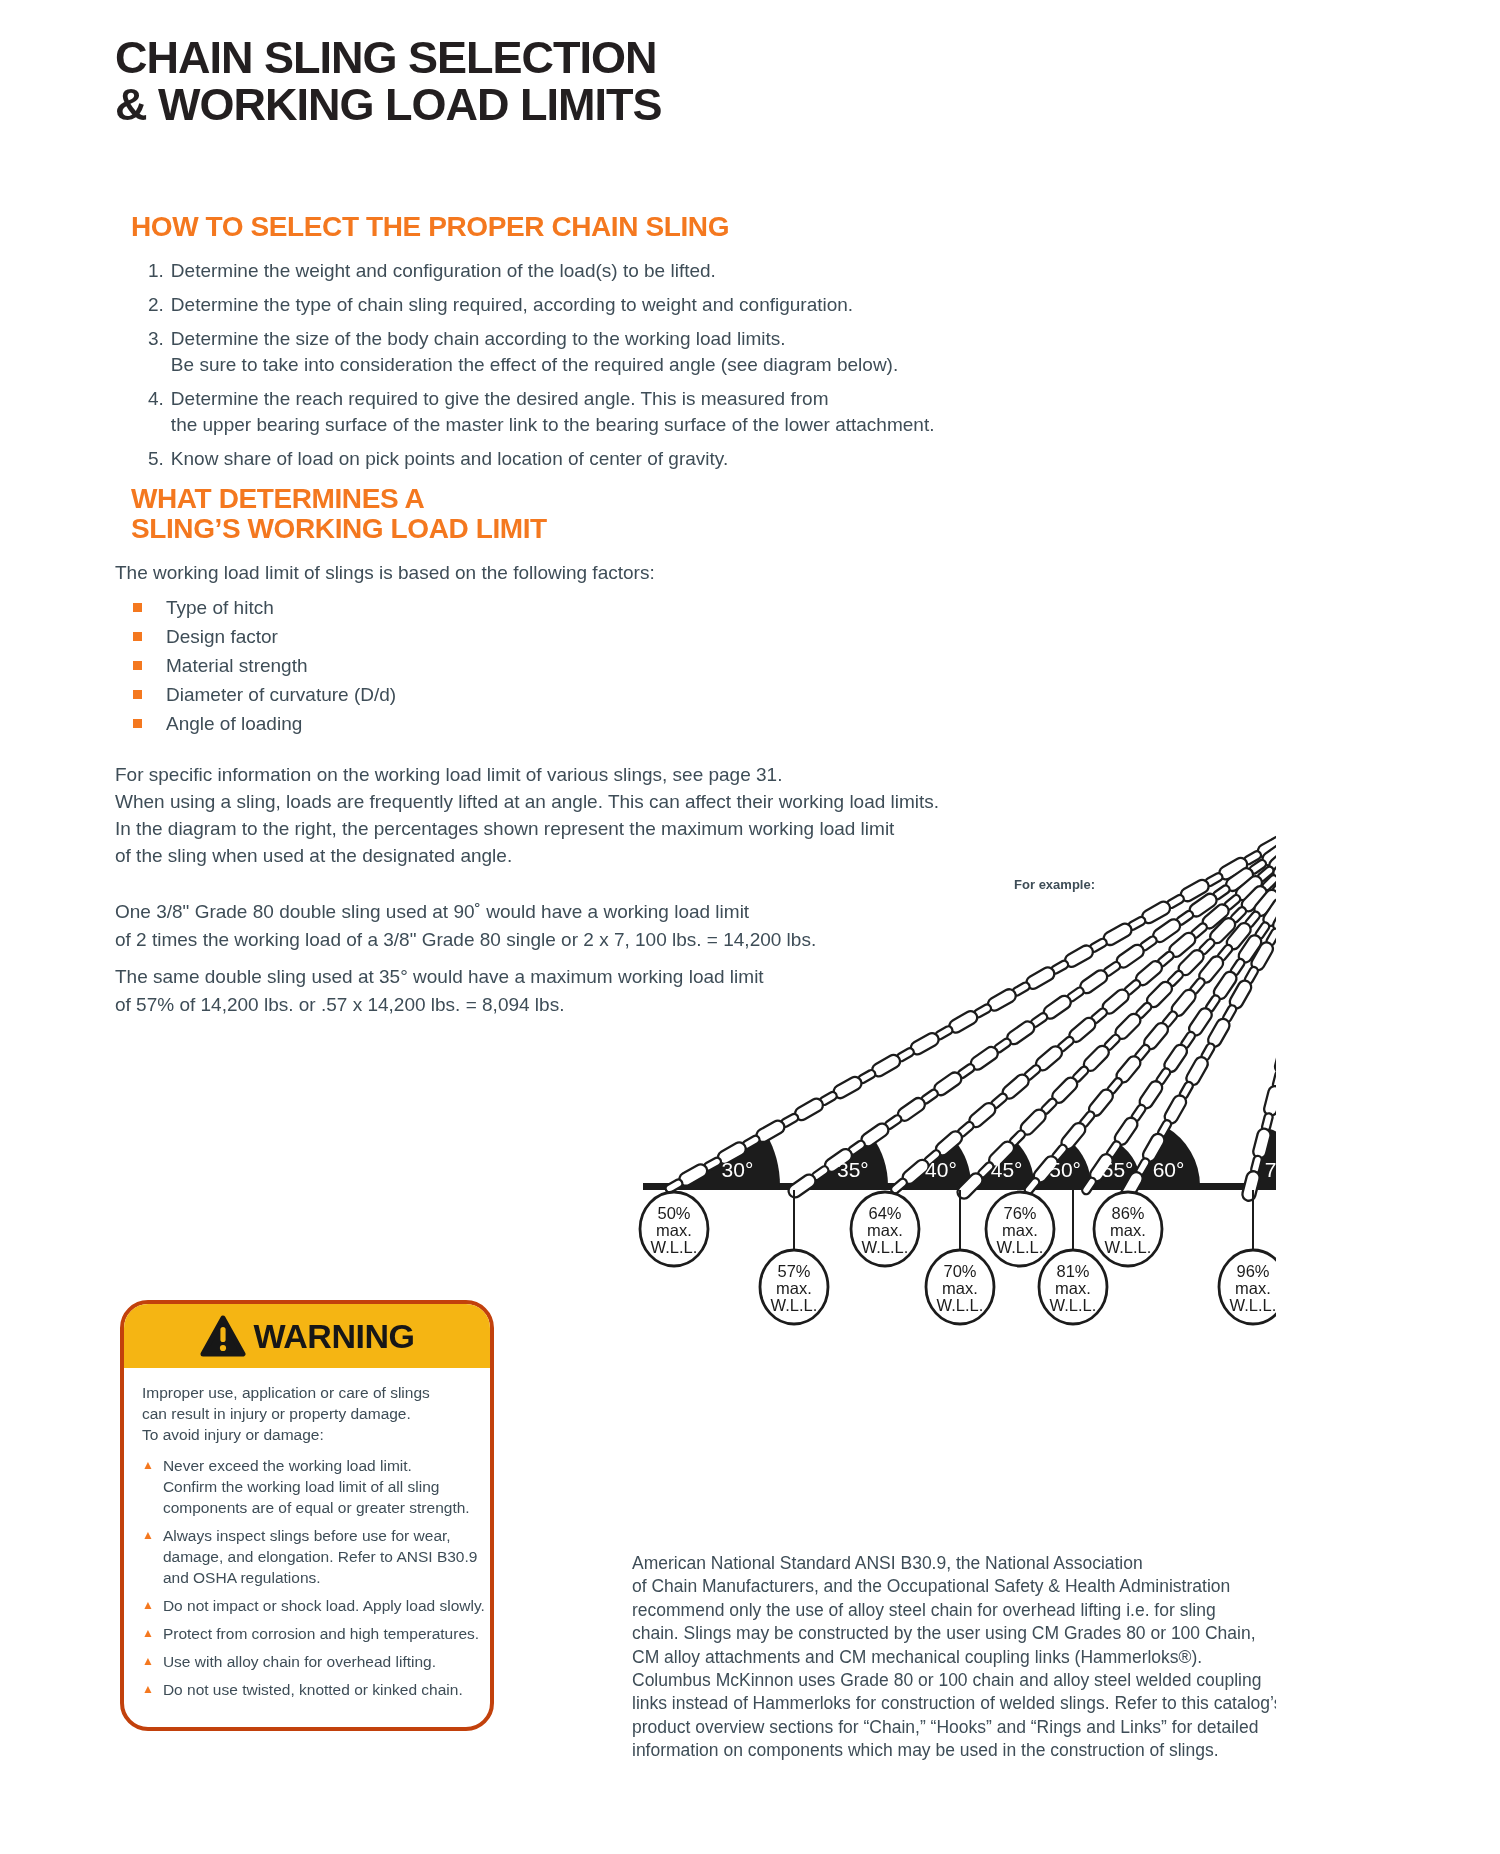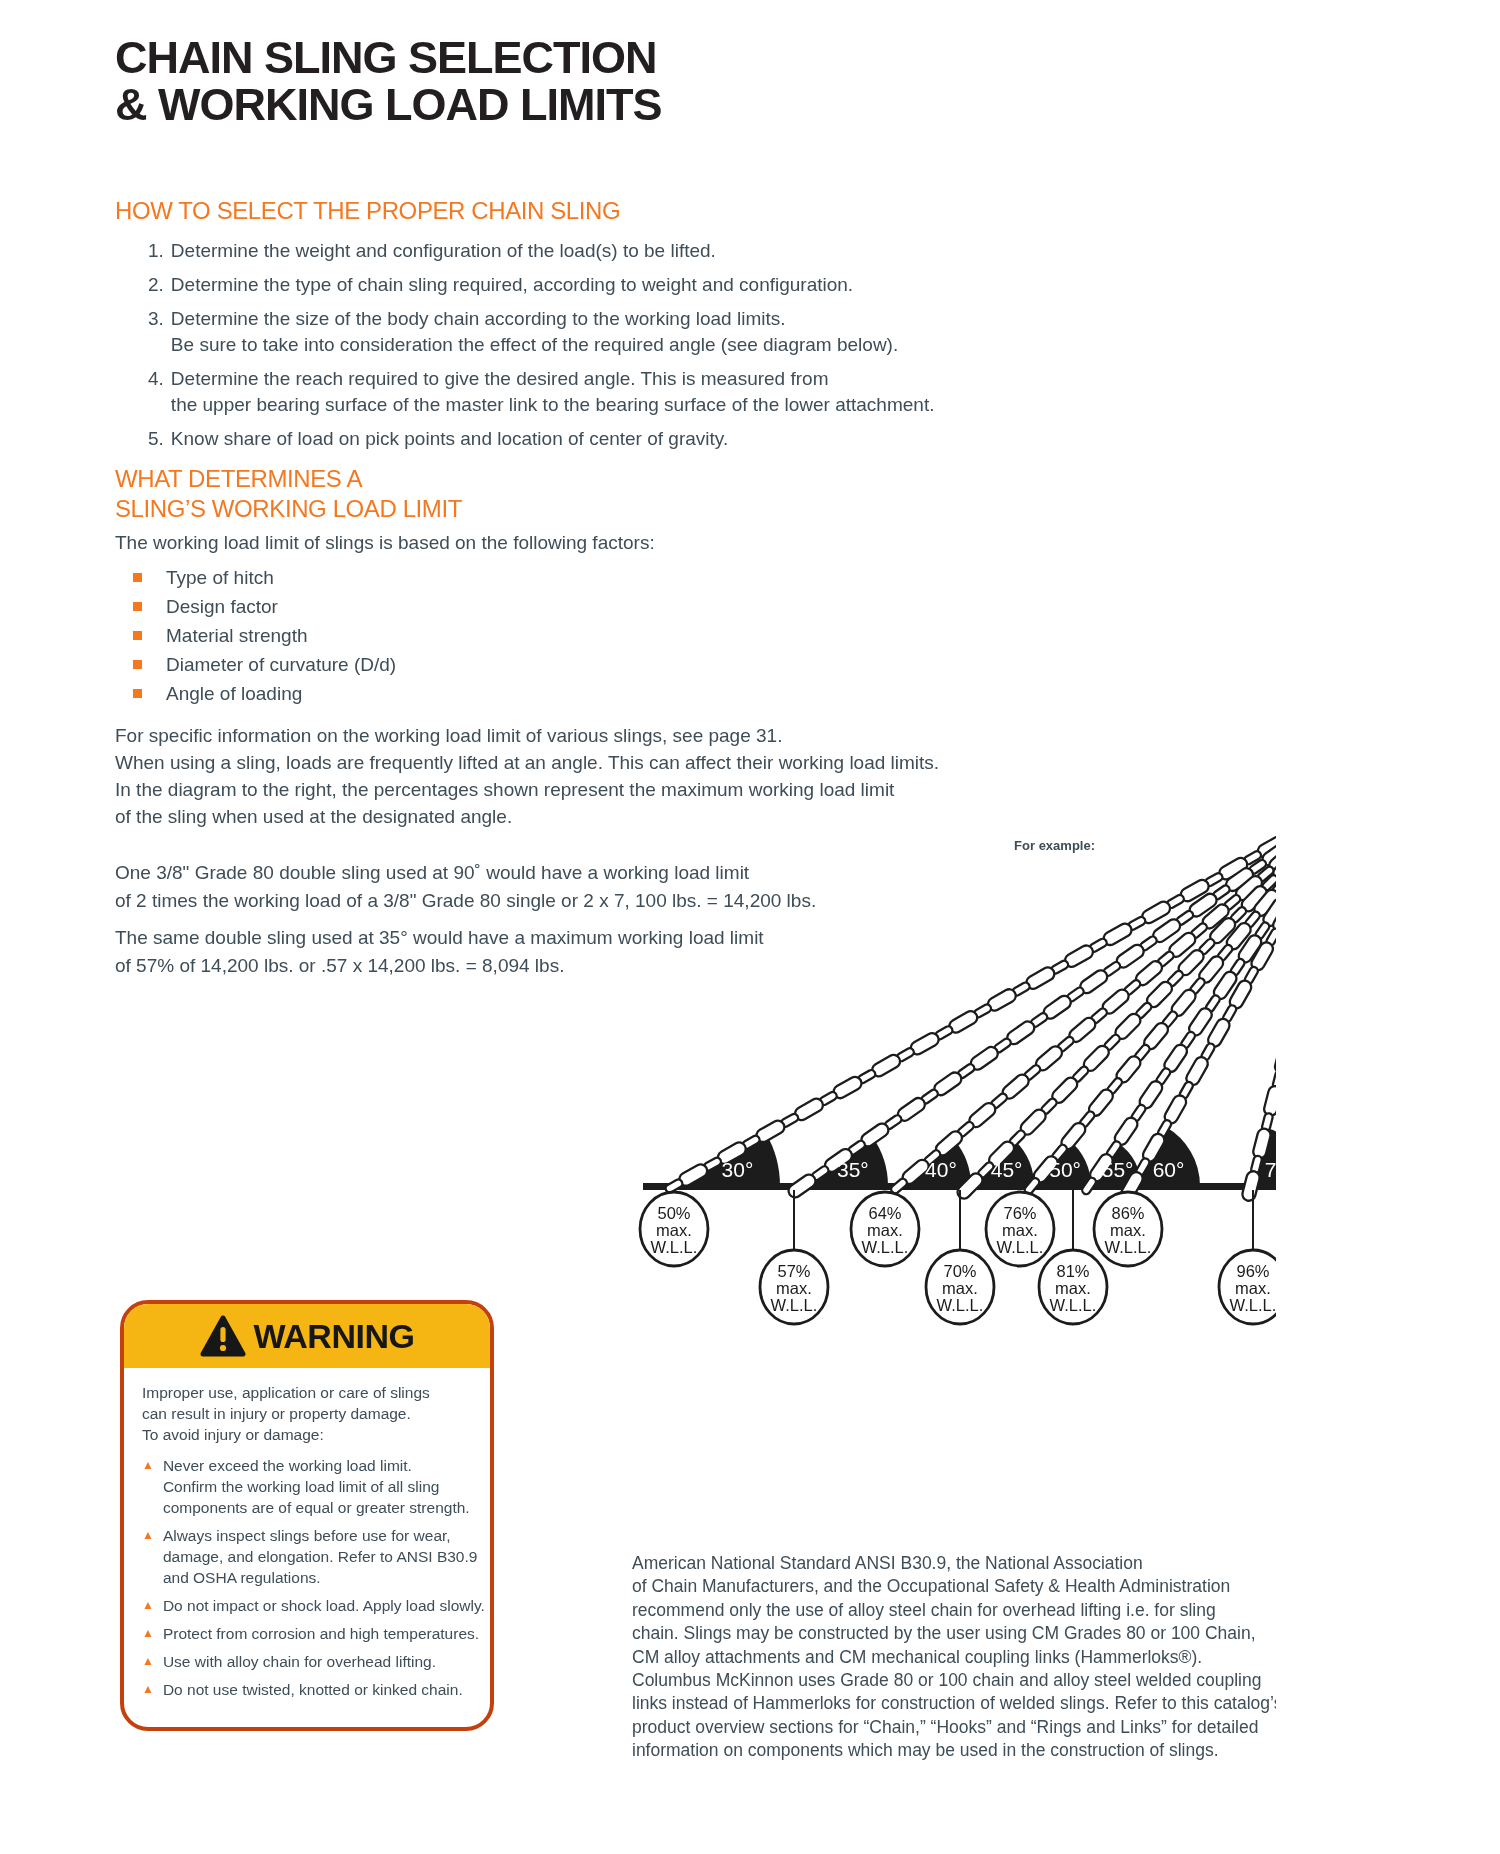--- a/index.html
+++ b/index.html
@@ -8,32 +8,32 @@
     font-family:"Liberation Sans", sans-serif; color:#3e4d57; overflow:hidden;
   }
   .pre { white-space:pre; }
   .title {
     position:absolute; left:115px; top:34px;
     font-size:45px; line-height:47px; font-weight:900; letter-spacing:-1px;
     color:#231f20; white-space:pre;
   }
   .main { position:absolute; left:115px; top:196px; width:980px; }
   .sec-heading {
-    color:#f4781f; font-size:24px; line-height:30px; font-weight:400;
-    letter-spacing:-0.4px; margin:0; white-space:pre;
+    color:#f4781f; font-size:28px; line-height:30px; font-weight:700;
+    letter-spacing:-0.4px; margin:16px; white-space:pre;
   }
   .numlist { margin:12px 0 0 33px; }
   .num-item { display:flex; gap:7px; font-size:19px; line-height:26px; margin-bottom:8px; }
   .num-marker { flex:0 0 auto; }
   .h2 { margin-top:12px; }
   .intro { margin-top:6px; font-size:19px; line-height:26px; white-space:pre; }
   .factors { margin:7px 0 0 18px; }
   .factor { display:flex; align-items:center; gap:24px; height:29px; font-size:19px; }
   .sq { width:9px; height:9px; background:#f4781f; flex:0 0 auto; }
-  .para { margin-top:14px; font-size:19px; line-height:27px; white-space:pre; }
+  .para { margin-top:23px; font-size:19px; line-height:27px; white-space:pre; }
   .ex-label { margin-top:2px; font-size:13px; line-height:27px; font-weight:bold;text-align:right; }
   .ex { font-size:19px; line-height:28px; white-space:pre; }
   .ex + .ex { margin-top:9px; }
 
   .diagram-svg { position:absolute; left:0; top:0; pointer-events:none; }
 
   .warning-box {
     position:absolute; left:120px; top:1300px; width:374px;
     border:4px solid #c2410c; border-radius:28px; background:#fff; overflow:hidden;
     box-sizing:border-box;

